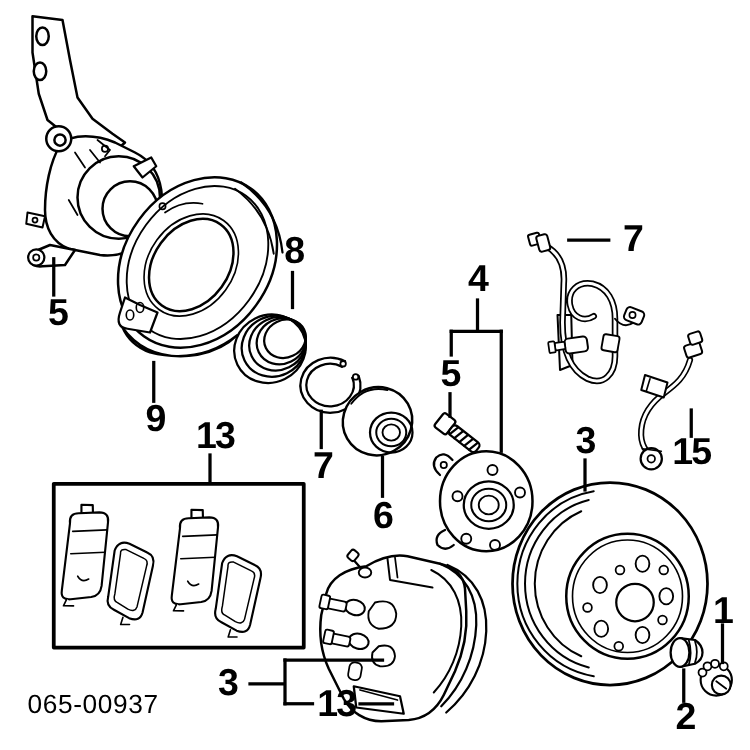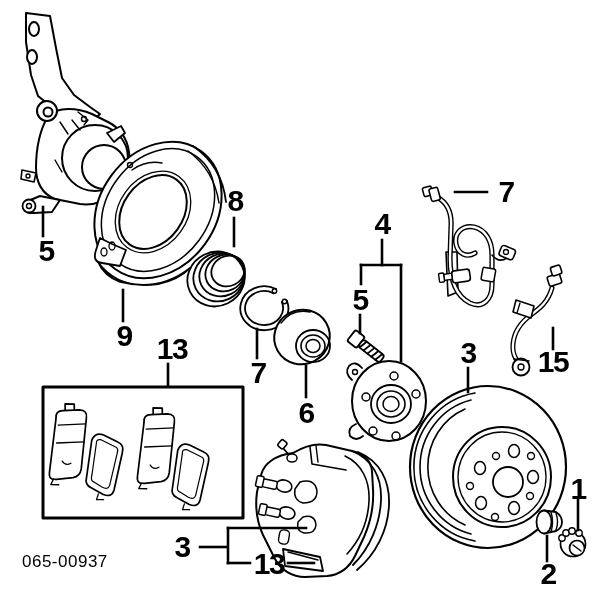--- a/index.html
+++ b/index.html
@@ -5,21 +5,21 @@
   html,body{margin:0;padding:0;background:#fff;}
   .stage{position:relative;width:600px;height:600px;background:#fff;overflow:hidden;
          font-family:"Liberation Sans", sans-serif;}
   .art{position:absolute;left:0;top:0;}
   .callout{position:absolute;transform:translate(-50%,-50%);
            font-family:"Liberation Sans", sans-serif;
            font-weight:bold;font-size:30px;line-height:1;color:#000;
            letter-spacing:-1.5px;white-space:nowrap;}
   .partnum{position:absolute;left:22px;top:552px;
            font-family:"Liberation Sans", sans-serif;
-           font-size:17px;color:#000;letter-spacing:0.5px;}
+           font-size:21px;color:#000;letter-spacing:0.5px;}
   svg path, svg ellipse, svg circle, svg rect, svg line{vector-effect:none;}
 </style>
 </head>
 <body>
 
 <div class="stage">
 
 <svg class="art" width="600" height="600" viewBox="0 0 600 600" fill="none" stroke="#000" stroke-width="2" stroke-linecap="round" stroke-linejoin="round">
 
   <g>

